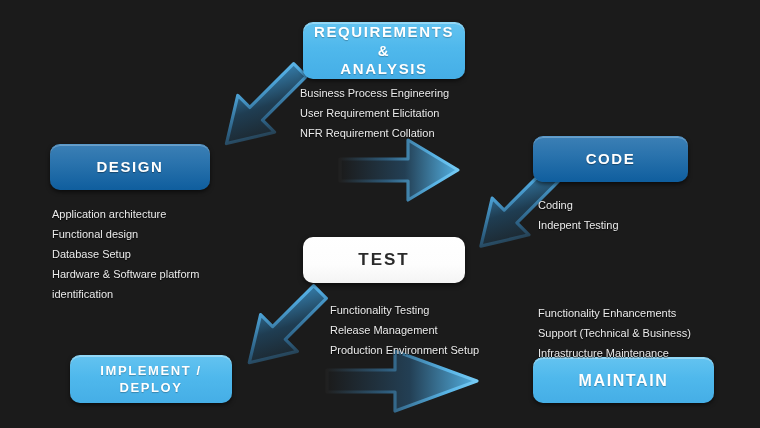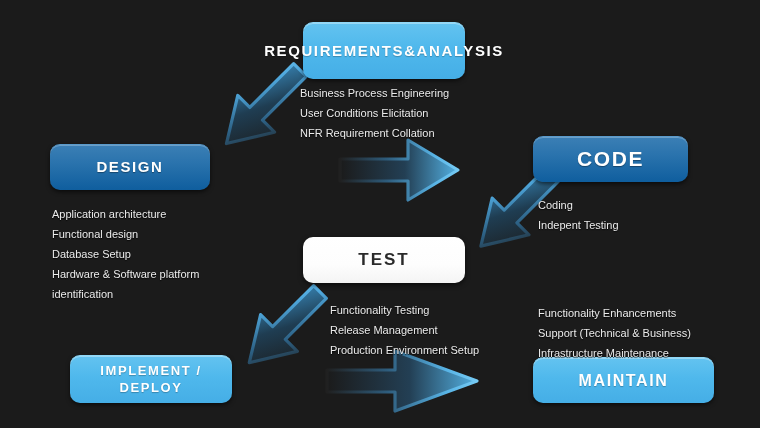--- a/index.html
+++ b/index.html
@@ -109,50 +109,50 @@
 
     <g transform="translate(320,292) rotate(135)">
       <path d="M 0 -9 L 58 -9 L 58 -26 L 100 0 L 58 26 L 58 9 L 0 9 Z" fill="url(#gFillDL)" stroke="url(#gDL1)" stroke-width="3.2" stroke-linejoin="round"></path>
     </g>
 
     <g transform="translate(327,381)">
       <path d="M 0 -11 L 68 -11 L 68 -30 L 150 0 L 68 30 L 68 11 L 0 11 Z" fill="url(#gFillR)" stroke="url(#gR1)" stroke-width="3.2" stroke-linejoin="round"></path>
     </g>
   </svg>
 
-  <div class="node light" style="left:303px;top:22px;width:162px;height:57px;font-size:15px;flex-direction:row;">
+  <div class="node light" style="left:303px;top:22px;width:162px;height:57px;font-size:15px;flex-direction:column;">
     <span>REQUIREMENTS</span>
     <span>&amp;</span>
     <span>ANALYSIS</span>
   </div>
 
   <div class="node dark" style="left:50px;top:144px;width:160px;height:46px;font-size:15px;">
     <span>DESIGN</span>
   </div>
 
-  <div class="node dark" style="left:533px;top:136px;width:155px;height:46px;font-size:21px;">
+  <div class="node dark" style="left:533px;top:136px;width:155px;height:46px;font-size:15px;">
     <span>CODE</span>
   </div>
 
   <div class="node white" style="left:303px;top:237px;width:162px;height:46px;font-size:17px;letter-spacing:2px;">
     <span>TEST</span>
   </div>
 
   <div class="node light" style="left:70px;top:355px;width:162px;height:48px;font-size:13px;flex-direction:column;">
     <span>IMPLEMENT /</span>
     <span>DEPLOY</span>
   </div>
 
   <div class="node light" style="left:533px;top:357px;width:181px;height:46px;font-size:16px;">
     <span>MAINTAIN</span>
   </div>
 
   <div class="list" style="left:300px;top:83px;">
     <div>Business Process Engineering</div>
-    <div>User Conditions  Elicitation</div>
+    <div>User Requirement  Elicitation</div>
     <div>NFR Requirement  Collation</div>
   </div>
 
   <div class="list" style="left:52px;top:204px;">
     <div>Application architecture</div>
     <div>Functional  design</div>
     <div>Database Setup</div>
     <div>Hardware &amp; Software platform</div>
     <div>identification</div>
   </div>

